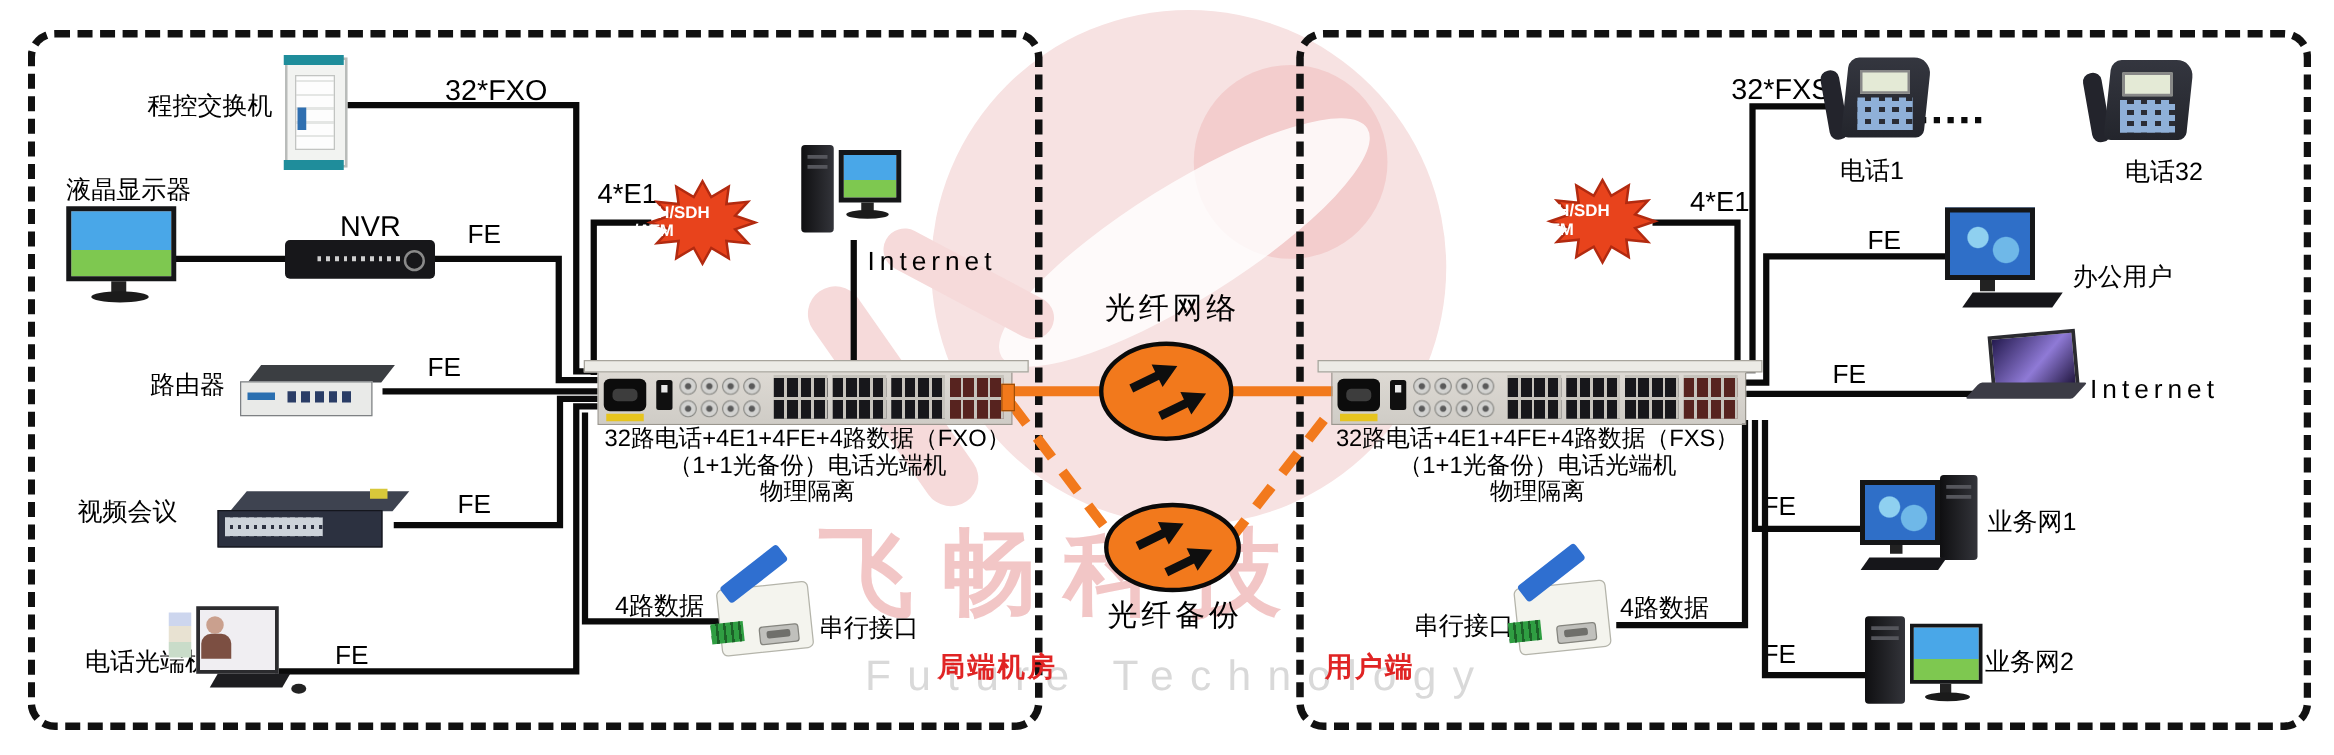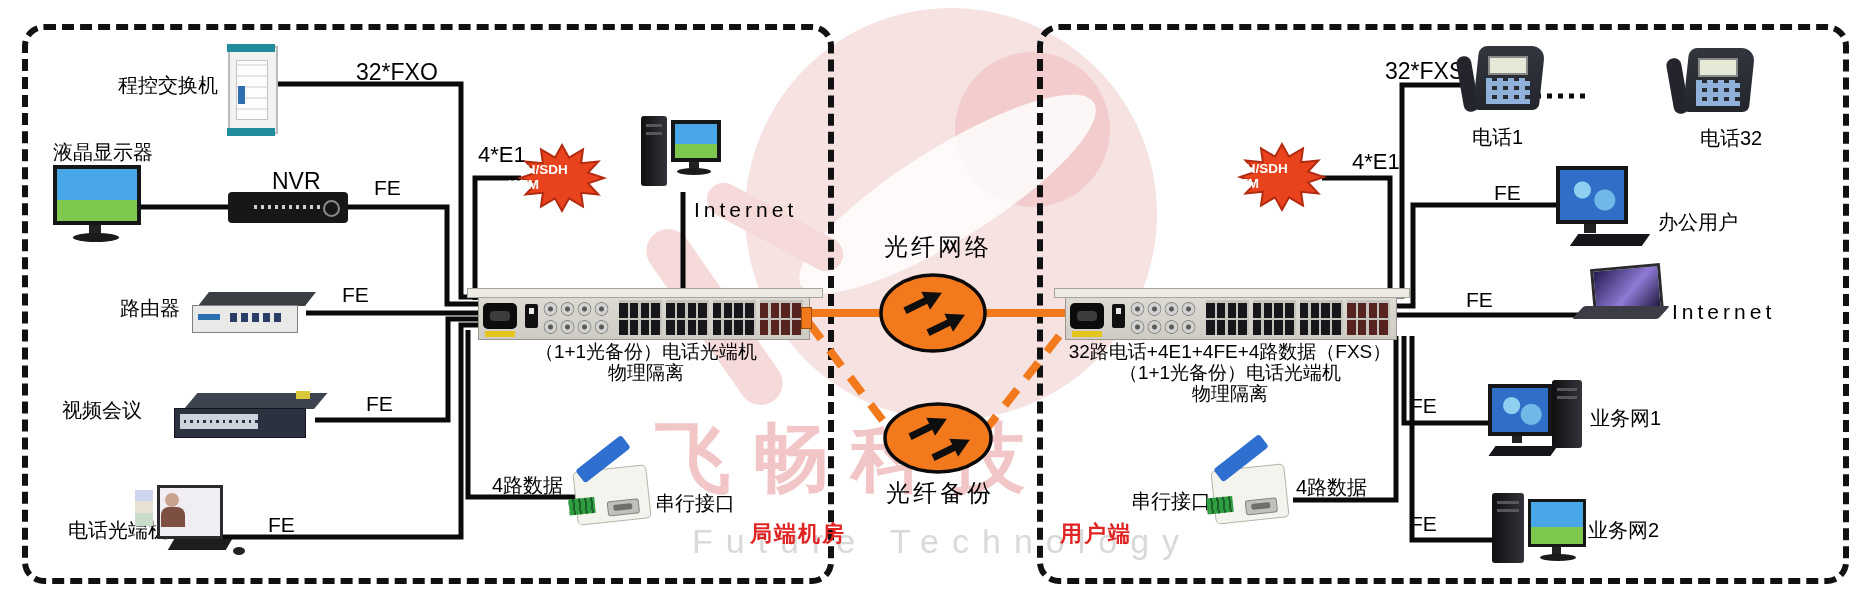--- a/index.html
+++ b/index.html
@@ -245,20 +245,21 @@
       <div class="stick"></div>
       <div class="sw"></div>
     <div class="bnc"></div>
     <div class="rj" style="left:140px;"></div>
       <div class="rj" style="left:187px;"></div>
     <div class="rj" style="left:234px;"></div>
       <div class="rj red" style="left:281px;"></div>
     <div class="fnub"></div>
   </div>
   <div class="cap" style="left:478px;top:341px;z-index:5;">
+    <div>32路电话+4E1+4FE+4路数据（FXO）</div>
     <div>（1+1光备份）电话光端机</div>
     <div>物理隔离</div>
   </div>
 
   <div class="lb" style="left:492px;top:474px;">4路数据</div>
   <div class="serial" style="left:575px;top:464px;">
     <div class="body">
         <div class="stripe"></div>
         <div class="term"></div>
         <div class="db9"></div>

